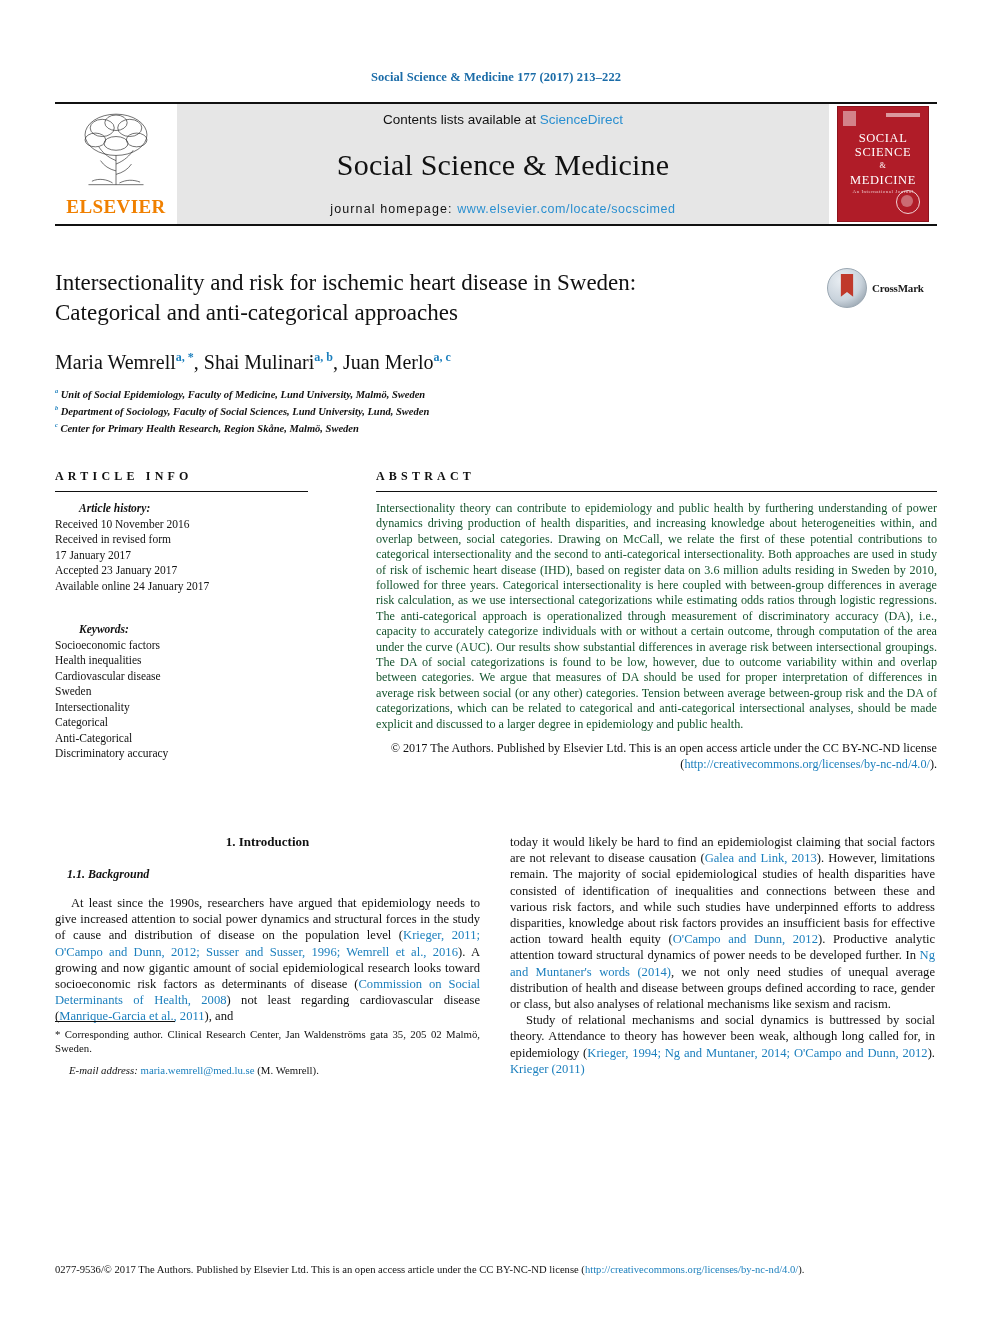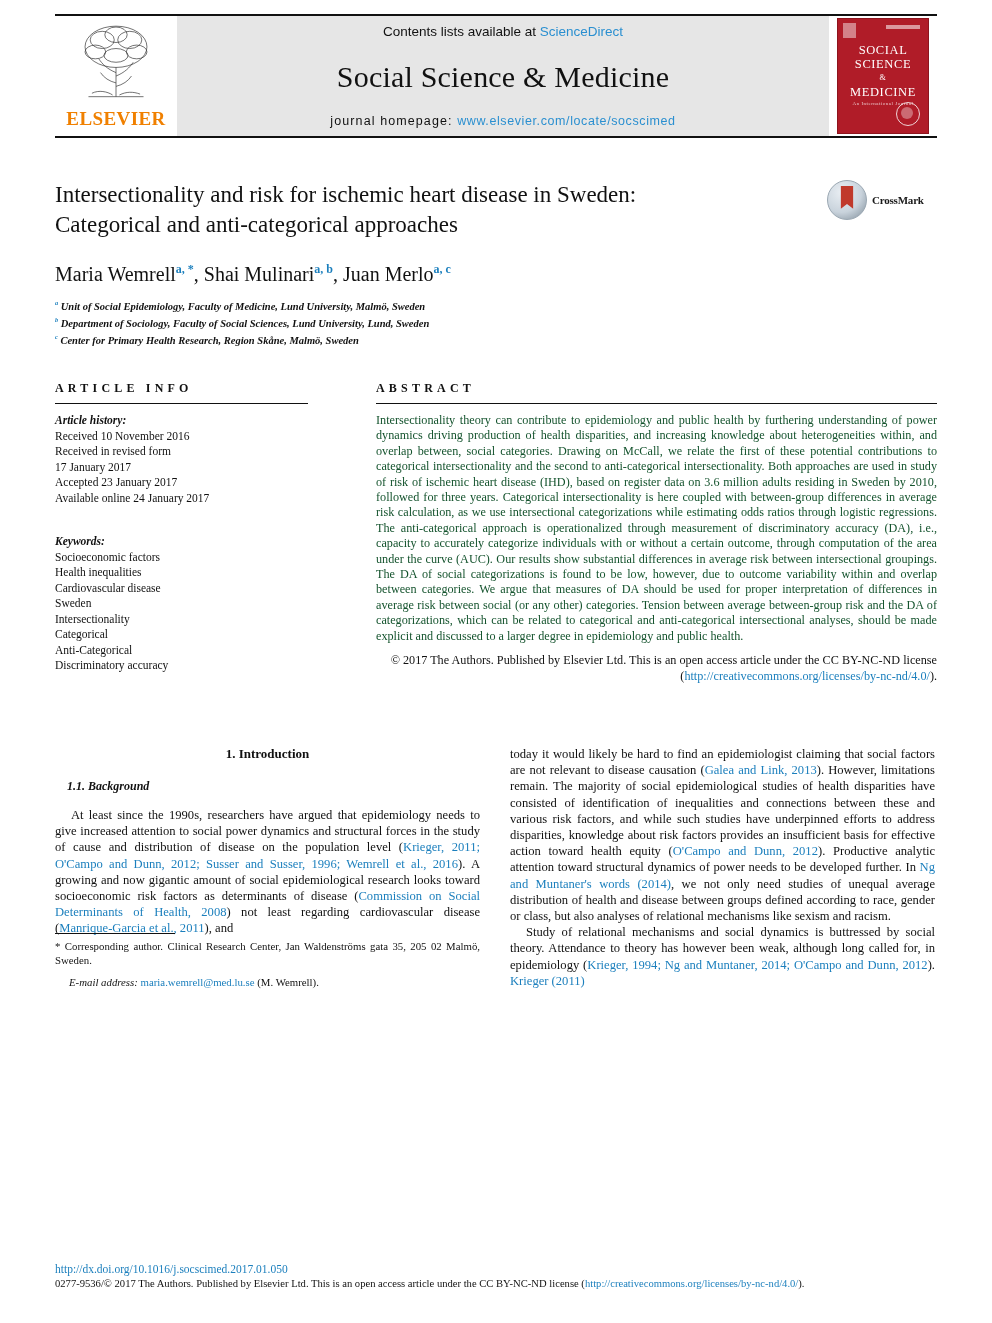--- a/index.html
+++ b/index.html
@@ -264,20 +264,21 @@
     border-bottom: 1.6px solid #111;
     margin-bottom: 9px;
   }
   .info-label {
     font-family: "Liberation Serif", serif;
     font-style: italic;
     font-weight: bold;
     font-size: 11.5px;
     line-height: 15.5px;
     color: #111;
+    margin-left: 24px;
   }
   .info-line {
     font-family: "Liberation Serif", serif;
     font-size: 11.5px;
     line-height: 15.5px;
     color: #111;
   }
   .kw-block { margin-top: 28px; }
 
   .abstract-body {
@@ -379,20 +380,21 @@
     font-size: 10.6px;
     color: #111;
     line-height: 14px;
   }
 </style>
 </head>
 <body>
 
 <div class="page">
 
+  <div class="running-head">Social Science &amp; Medicine 177 (2017) 213–222</div>
 
   <div class="masthead">
 
     <div class="elsevier-block">
       <svg class="elsevier-tree" viewBox="0 0 100 100">
         <g stroke="#333" stroke-width="0.8" fill="none">
           <ellipse cx="50" cy="30" rx="36" ry="24"></ellipse>
           <path d="M50 54 L50 88"></path>
           <path d="M50 60 C40 56 34 50 30 44"></path>
           <path d="M50 64 C60 60 66 54 70 48"></path>
@@ -516,19 +518,18 @@
       </div>
     </div>
 
     <div class="bcol">
       <p class="para noindent"><span>today it would likely be hard to find an epidemiologist claiming that social factors are not relevant to disease causation (</span><span class="lnk">Galea and Link, 2013</span><span>). However, limitations remain. The majority of social epidemiological studies of health disparities have consisted of identification of inequalities and connections between these and various risk factors, and while such studies have underpinned efforts to address disparities, knowledge about risk factors provides an insufficient basis for effective action toward health equity (</span><span class="lnk">O'Campo and Dunn, 2012</span><span>). Productive analytic attention toward structural dynamics of power needs to be developed further. In </span><span class="lnk">Ng and Muntaner's words (2014)</span><span>, we not only need studies of unequal average distribution of health and disease between groups defined according to race, gender or class, but also analyses of relational mechanisms like sexism and racism.</span></p>
       <p class="para"><span>Study of relational mechanisms and social dynamics is buttressed by social theory. Attendance to theory has however been weak, although long called for, in epidemiology (</span><span class="lnk">Krieger, 1994; Ng and Muntaner, 2014; O'Campo and Dunn, 2012</span><span>). </span><span class="lnk">Krieger (2011)</span></p>
     </div>
   </div>
 
   <div class="page-footer">
-    <div class="doi-line">http://dx.doi.org/10.1016/j.socscimed.2017.01.050</div>
     <div class="issn-line">
       <span>0277-9536/© 2017 The Authors. Published by Elsevier Ltd. This is an open access article under the CC BY-NC-ND license (</span><span class="lnk">http://creativecommons.org/licenses/by-nc-nd/4.0/</span><span>).</span>
     </div>
   </div>
 
 </div>
 
 </body></html>

